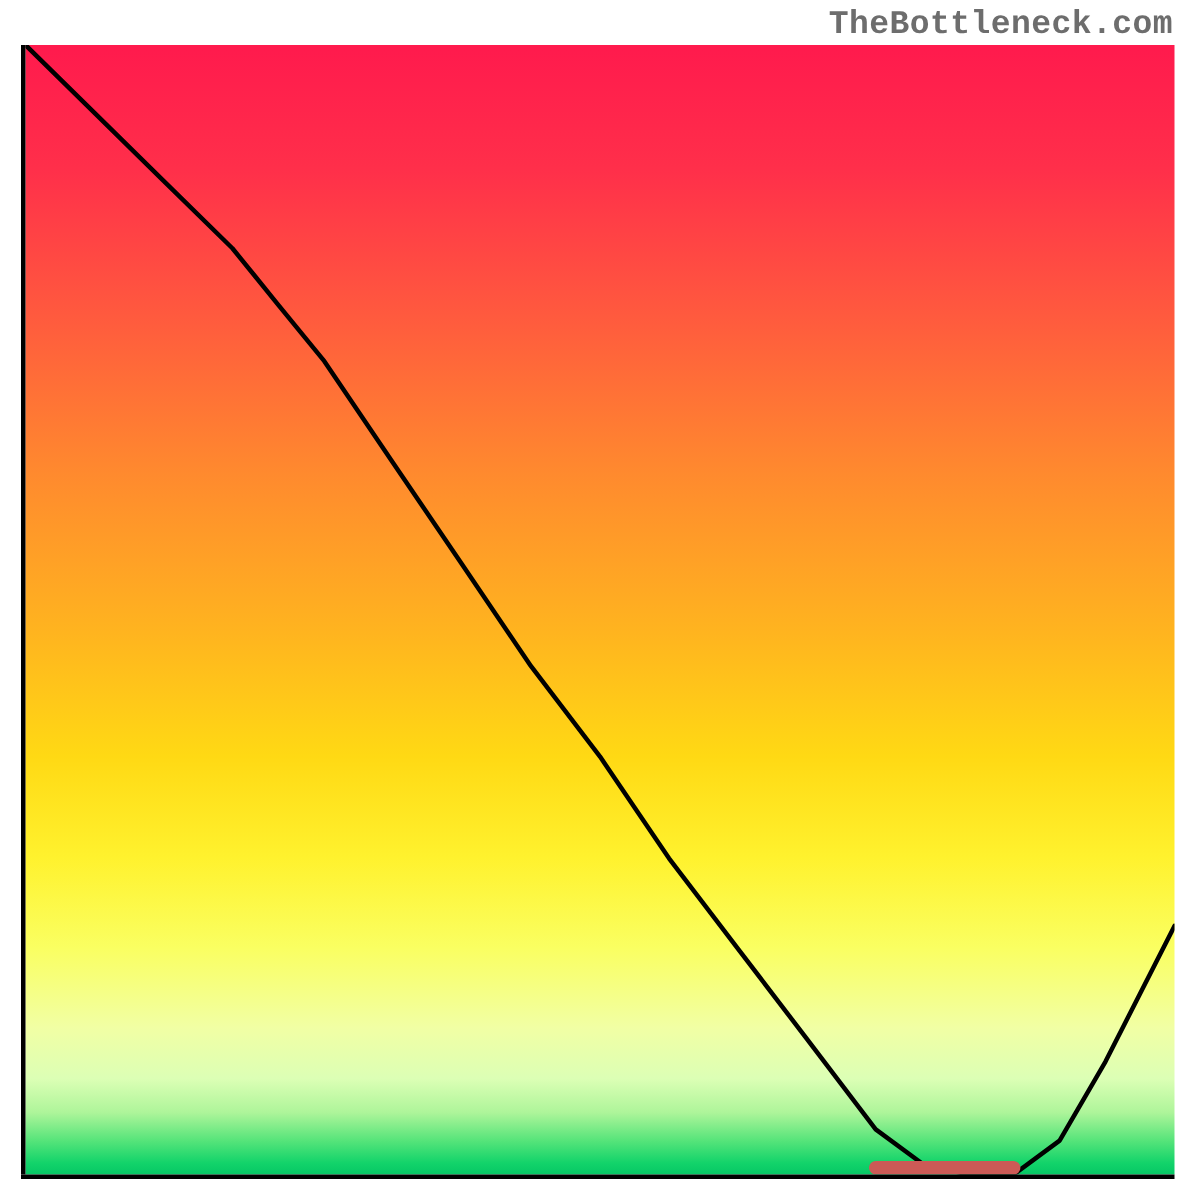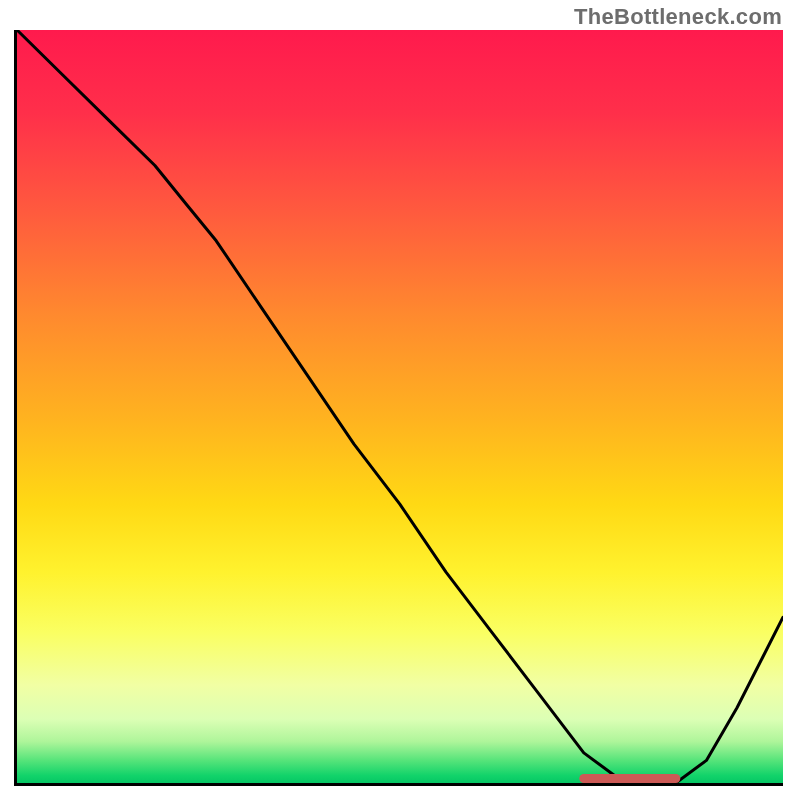--- a/index.html
+++ b/index.html
@@ -6,21 +6,21 @@
   html, body { width: 800px; height: 800px; overflow: hidden; background: #fff; }
   .chart-wrap {
     position: relative;
     width: 800px;
     height: 800px;
   }
   .attribution {
     position: absolute;
     top: 4px;
     right: 18px;
-    font-family: Liberation Sans, sans-serif;
+    font-family: Liberation Mono, monospace;
     font-size: 22px;
     font-weight: 600;
     color: #6d6d6d;
     letter-spacing: 0.3px;
   }
   .plot-area {
     position: absolute;
     left: 17px;
     top: 30px;
     width: 766px;   

